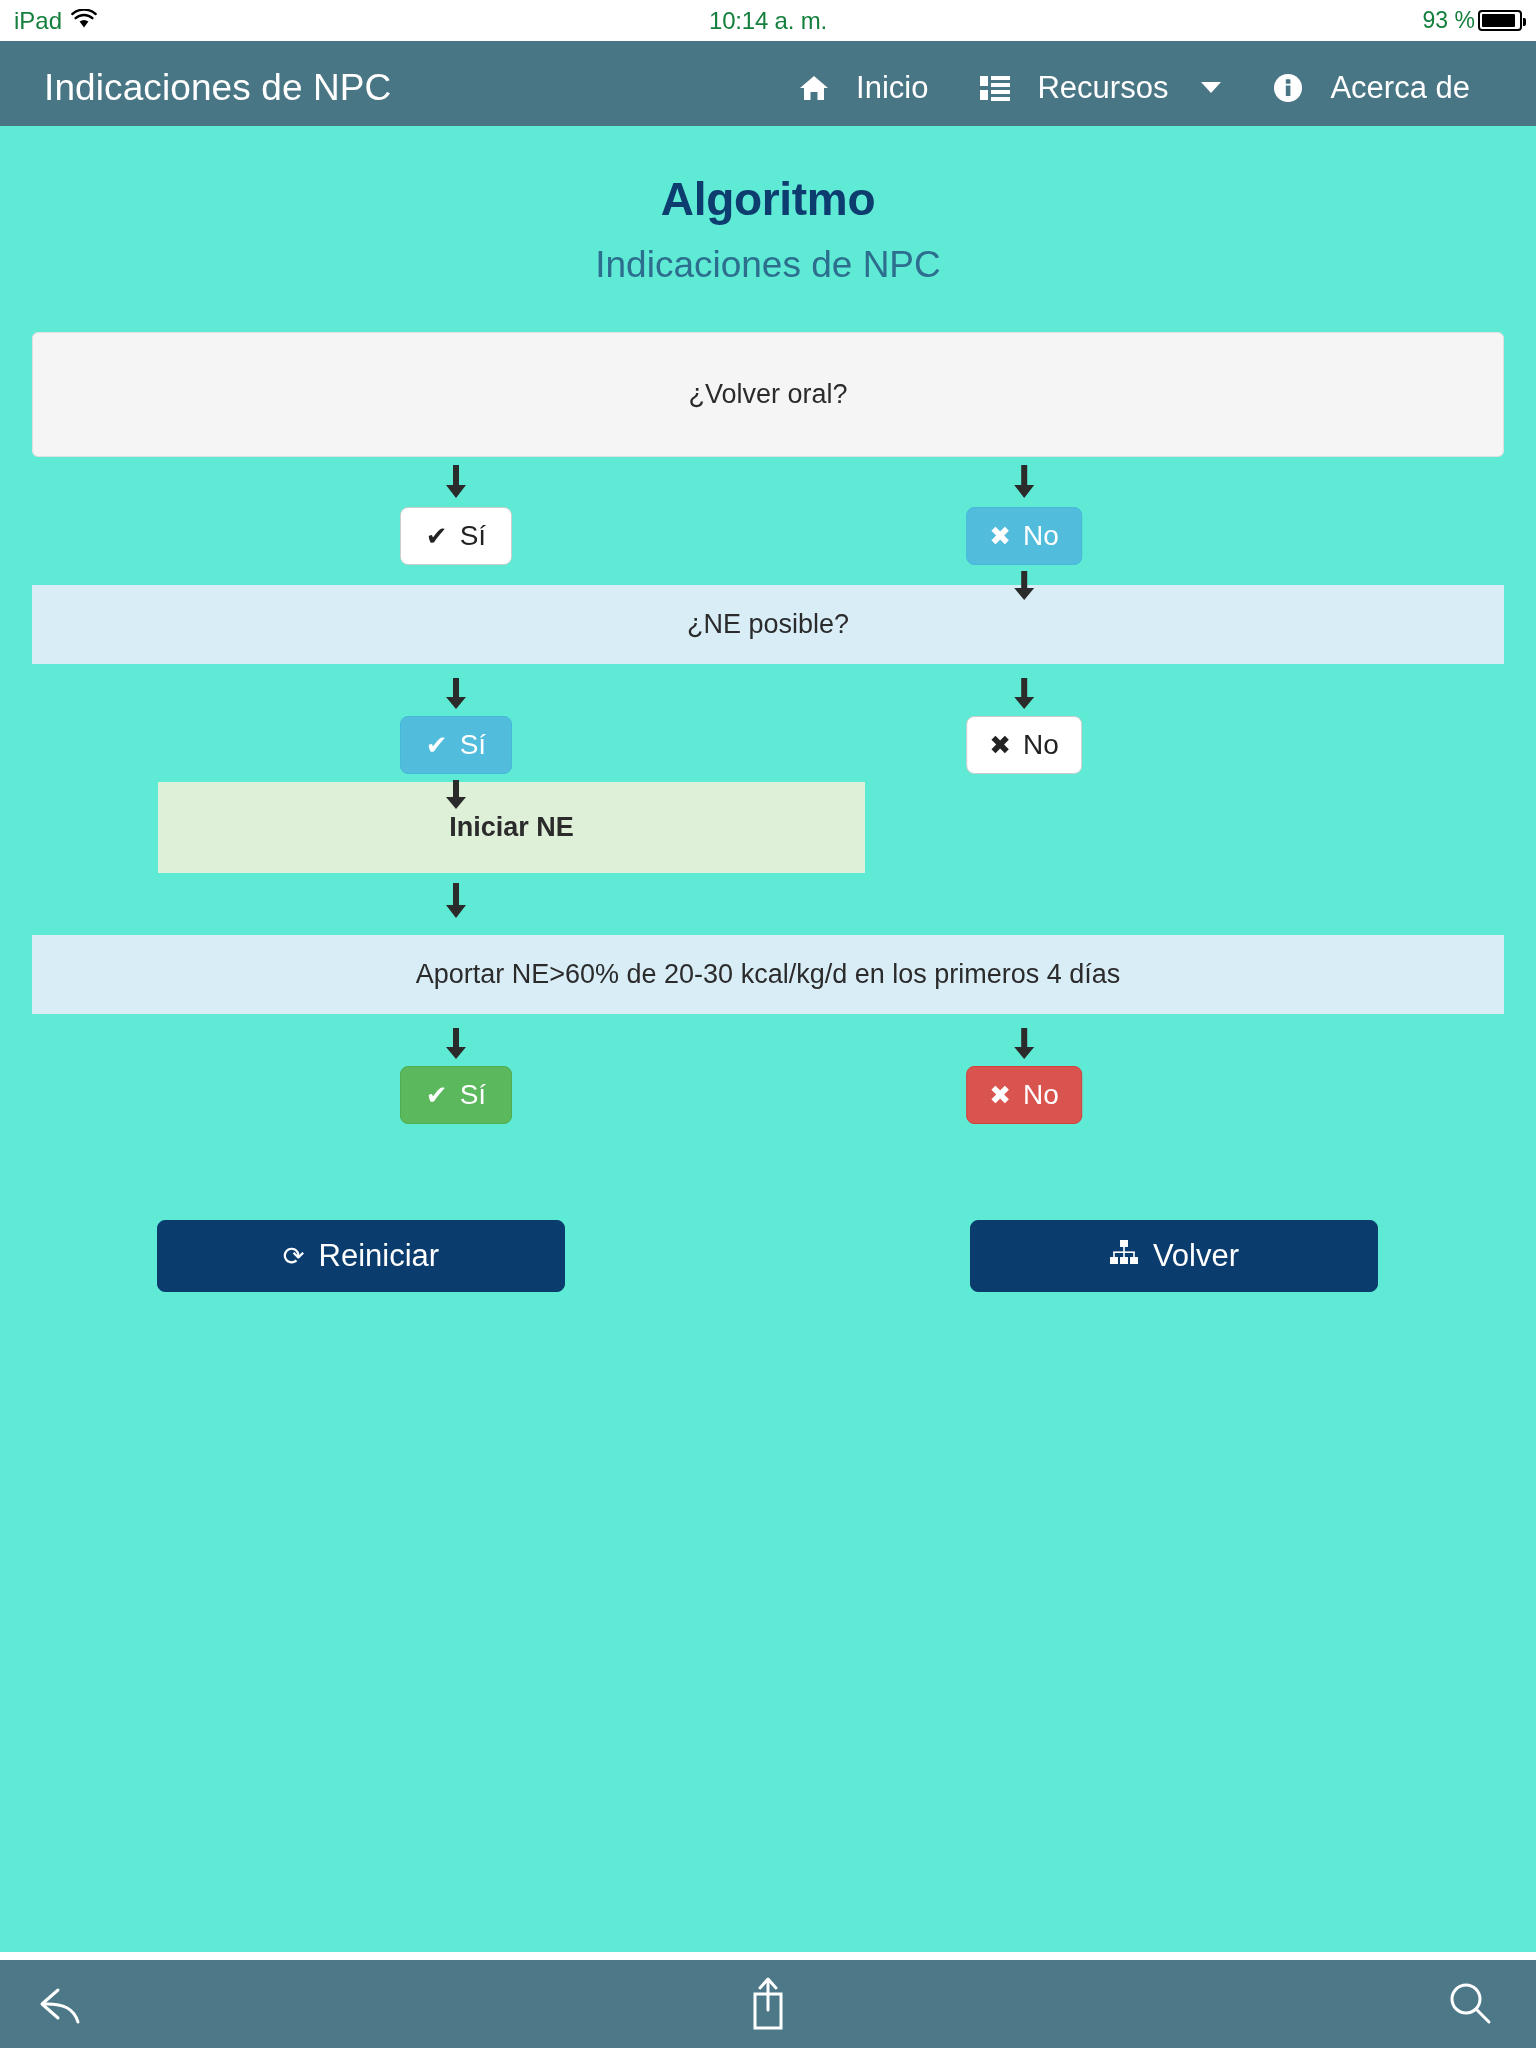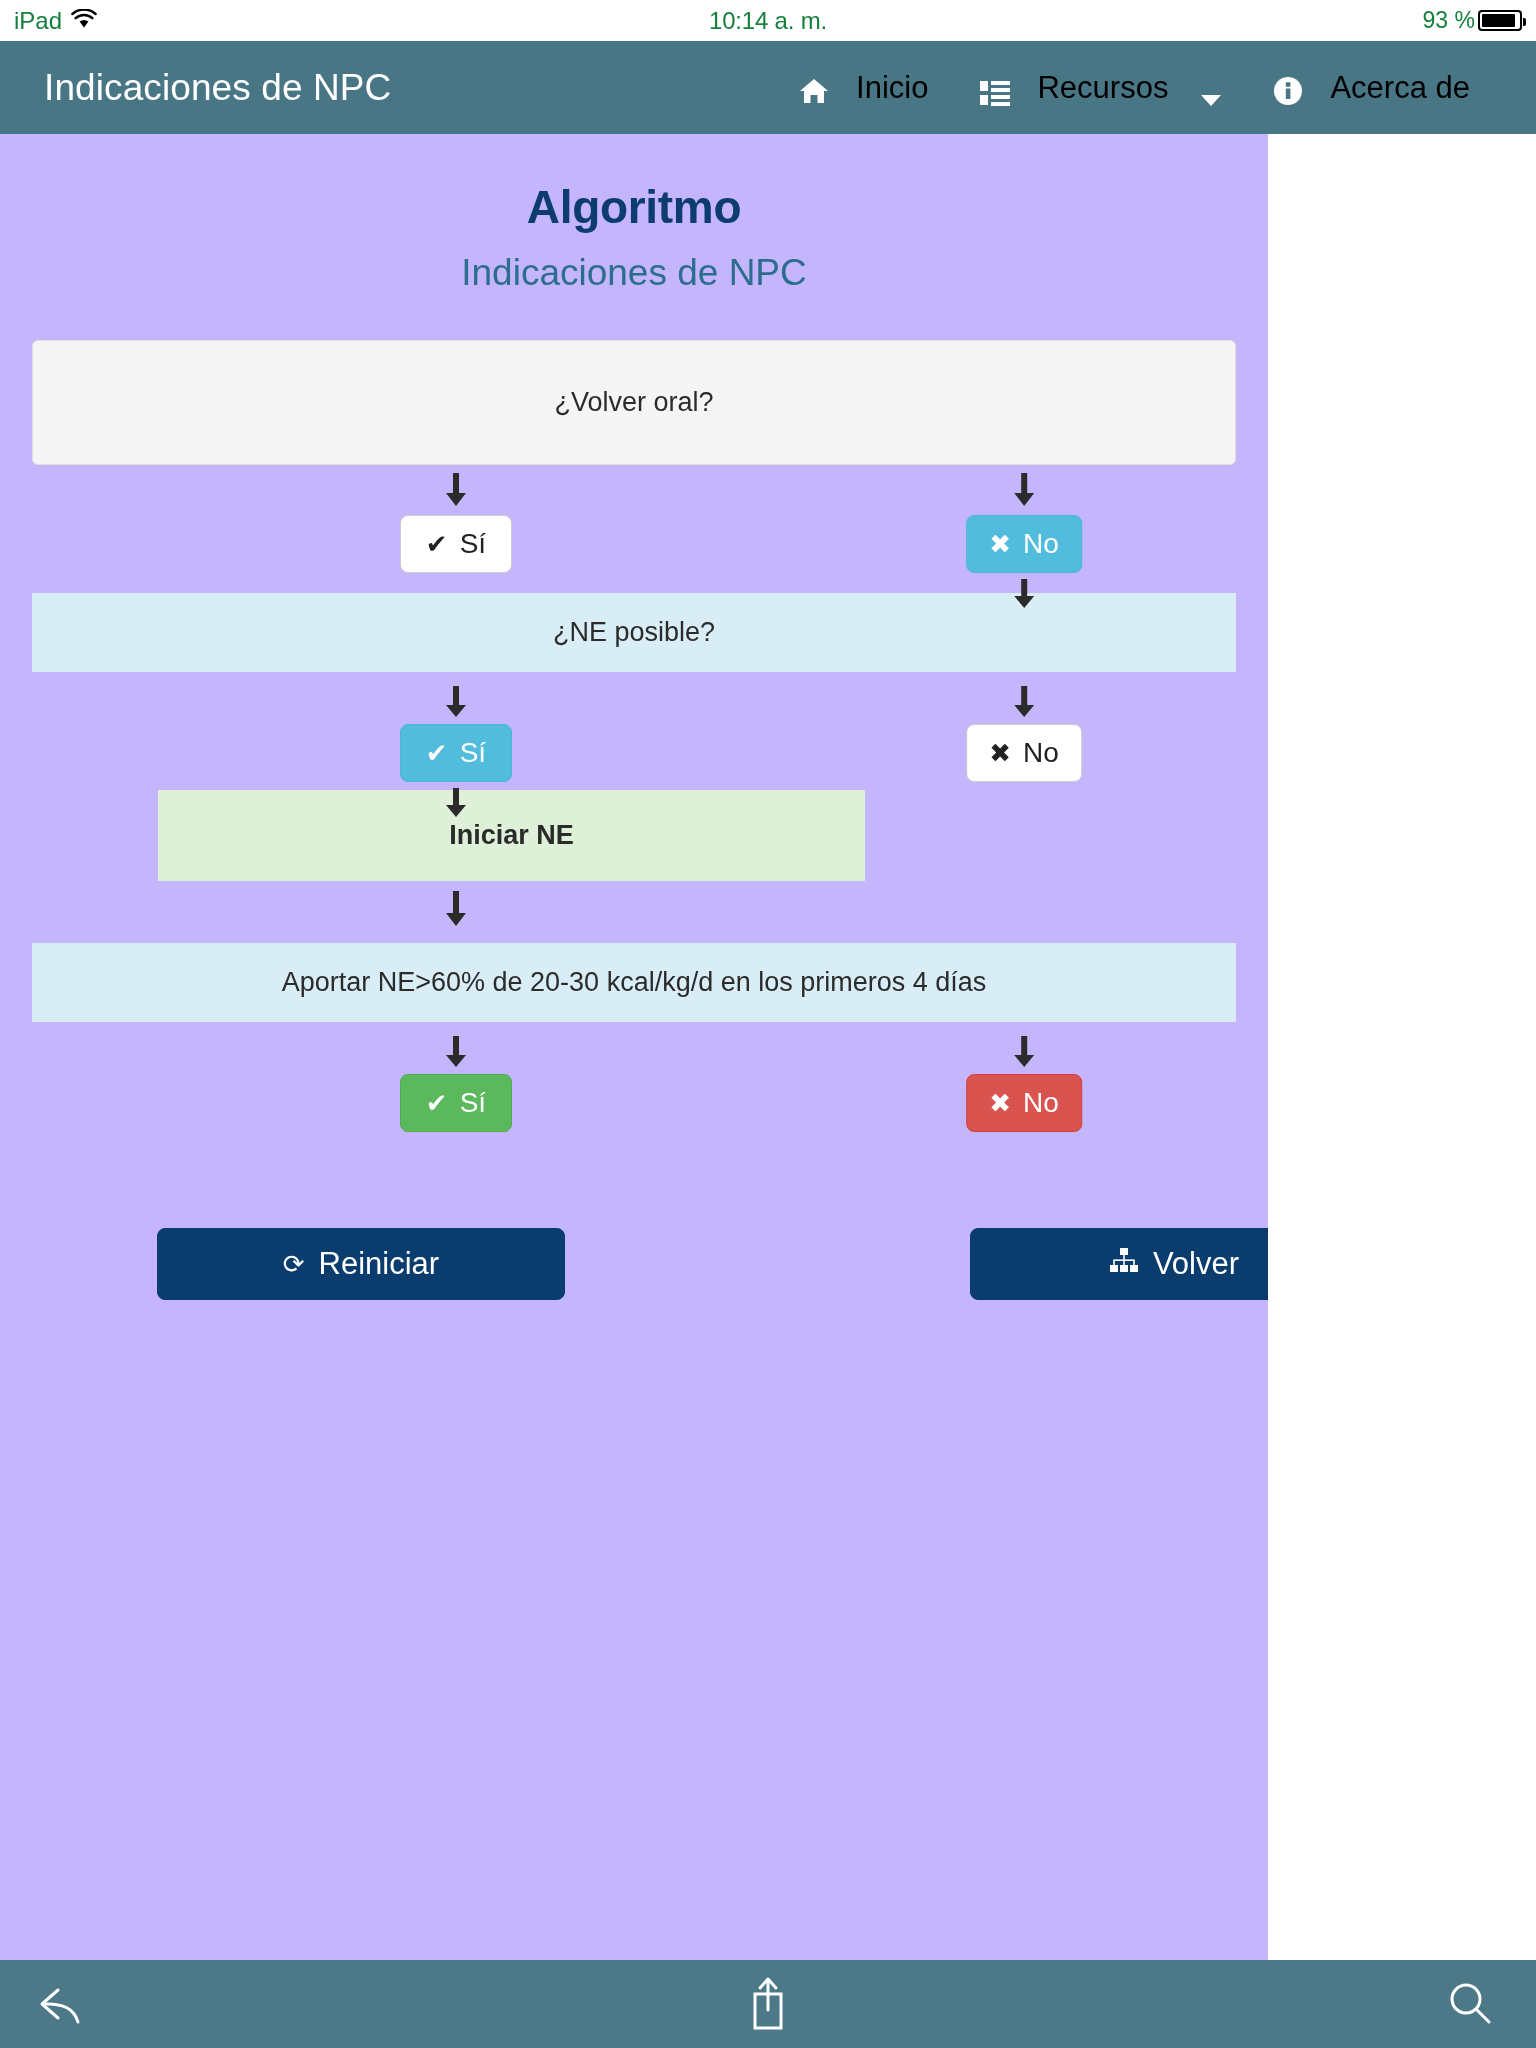--- a/index.html
+++ b/index.html
@@ -95,44 +95,44 @@
     white-space: nowrap;
   }
   .nav-items {
     margin-left: auto;
     display: flex;
     align-items: center;
     gap: 0px;
   }
   .nav-item {
     display: flex;
-    align-items: flex-end;
+    align-items: center;
     gap: 27px;
-    color: #000000;
+    color: #ffffff;
     font-size: 31px;
     padding: 0 26px;
     white-space: nowrap;
     cursor: pointer;
   }
   .nav-item svg { display: block; }
   .caret {
     width: 0; height: 0;
     border-left: 10px solid transparent;
     border-right: 10px solid transparent;
     border-top: 11px solid #ffffff;
     margin-left: 6px;
   }
 
   
   .content {
     position: absolute;
-    top: 134px; left: 0;
-    width: 1268px;
+    top: 126px; left: 0;
+    width: 1536px;
     height: 1826px;
-    background: #c4b5fd;
+    background: #5eead4;
     overflow: hidden;
   }
 
   .page-title {
     text-align: center;
     margin-top: 46px;
     color: #0d3c6e;
     font-size: 46px;
     font-weight: 700;
     letter-spacing: -0.3px;

